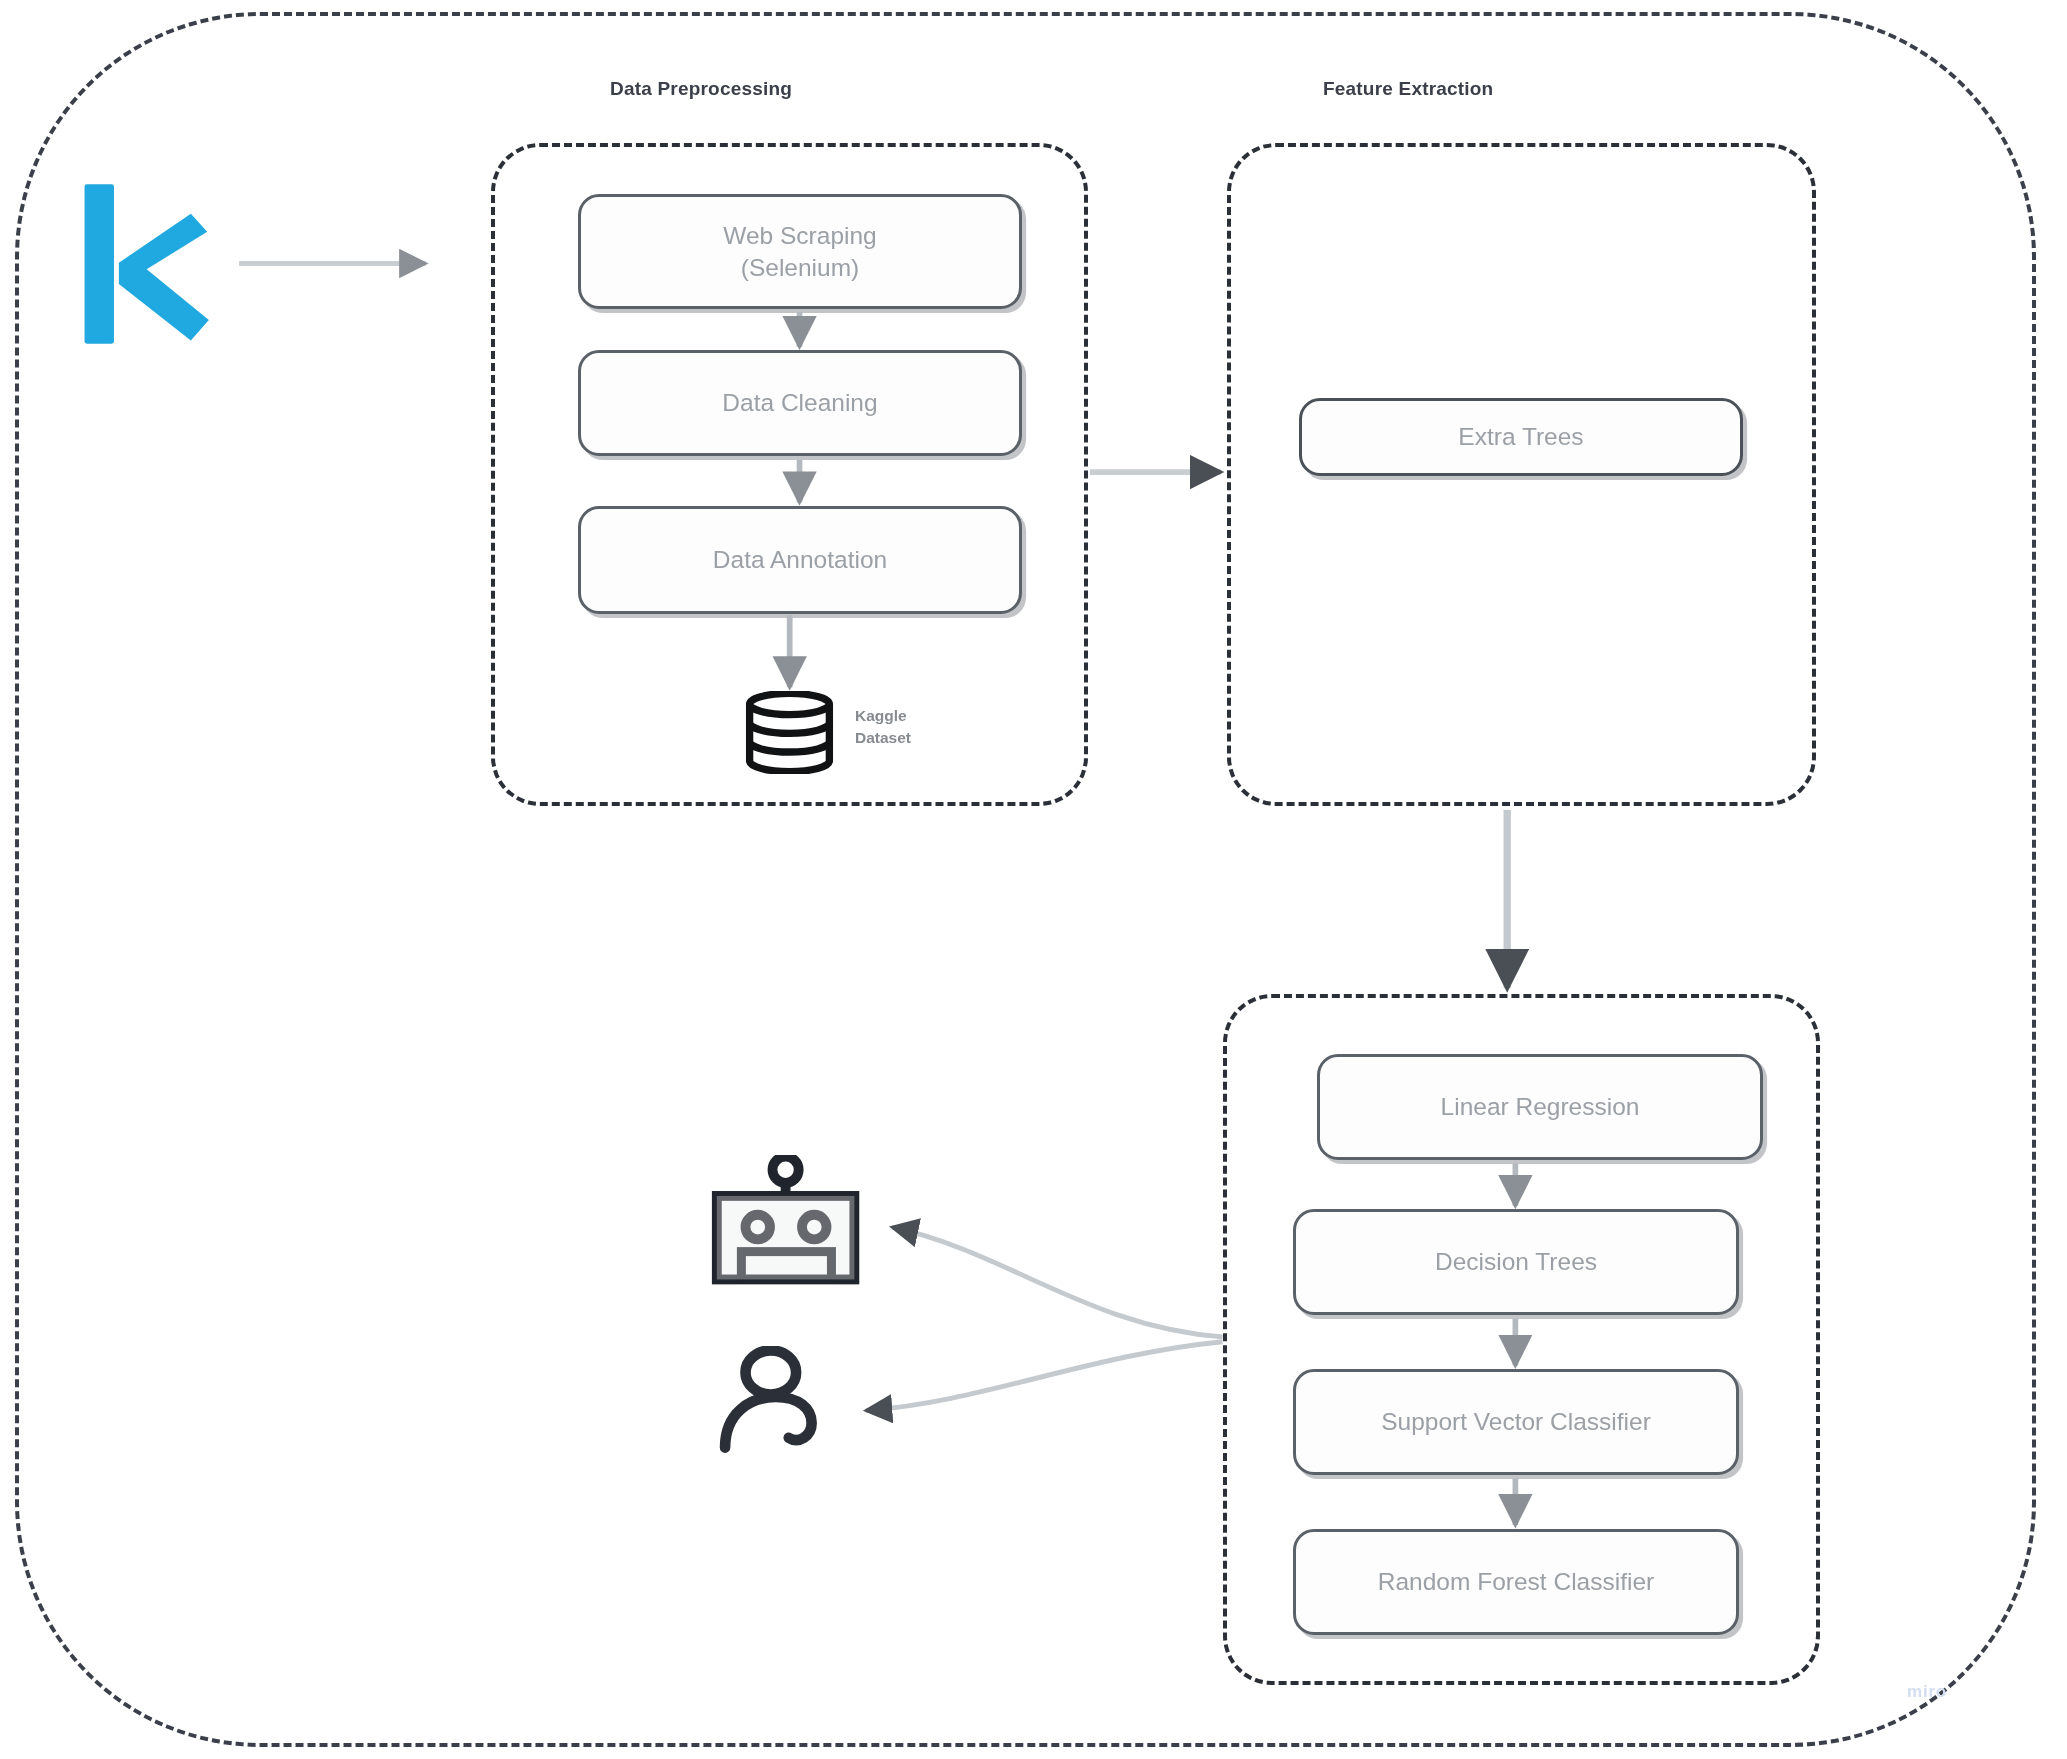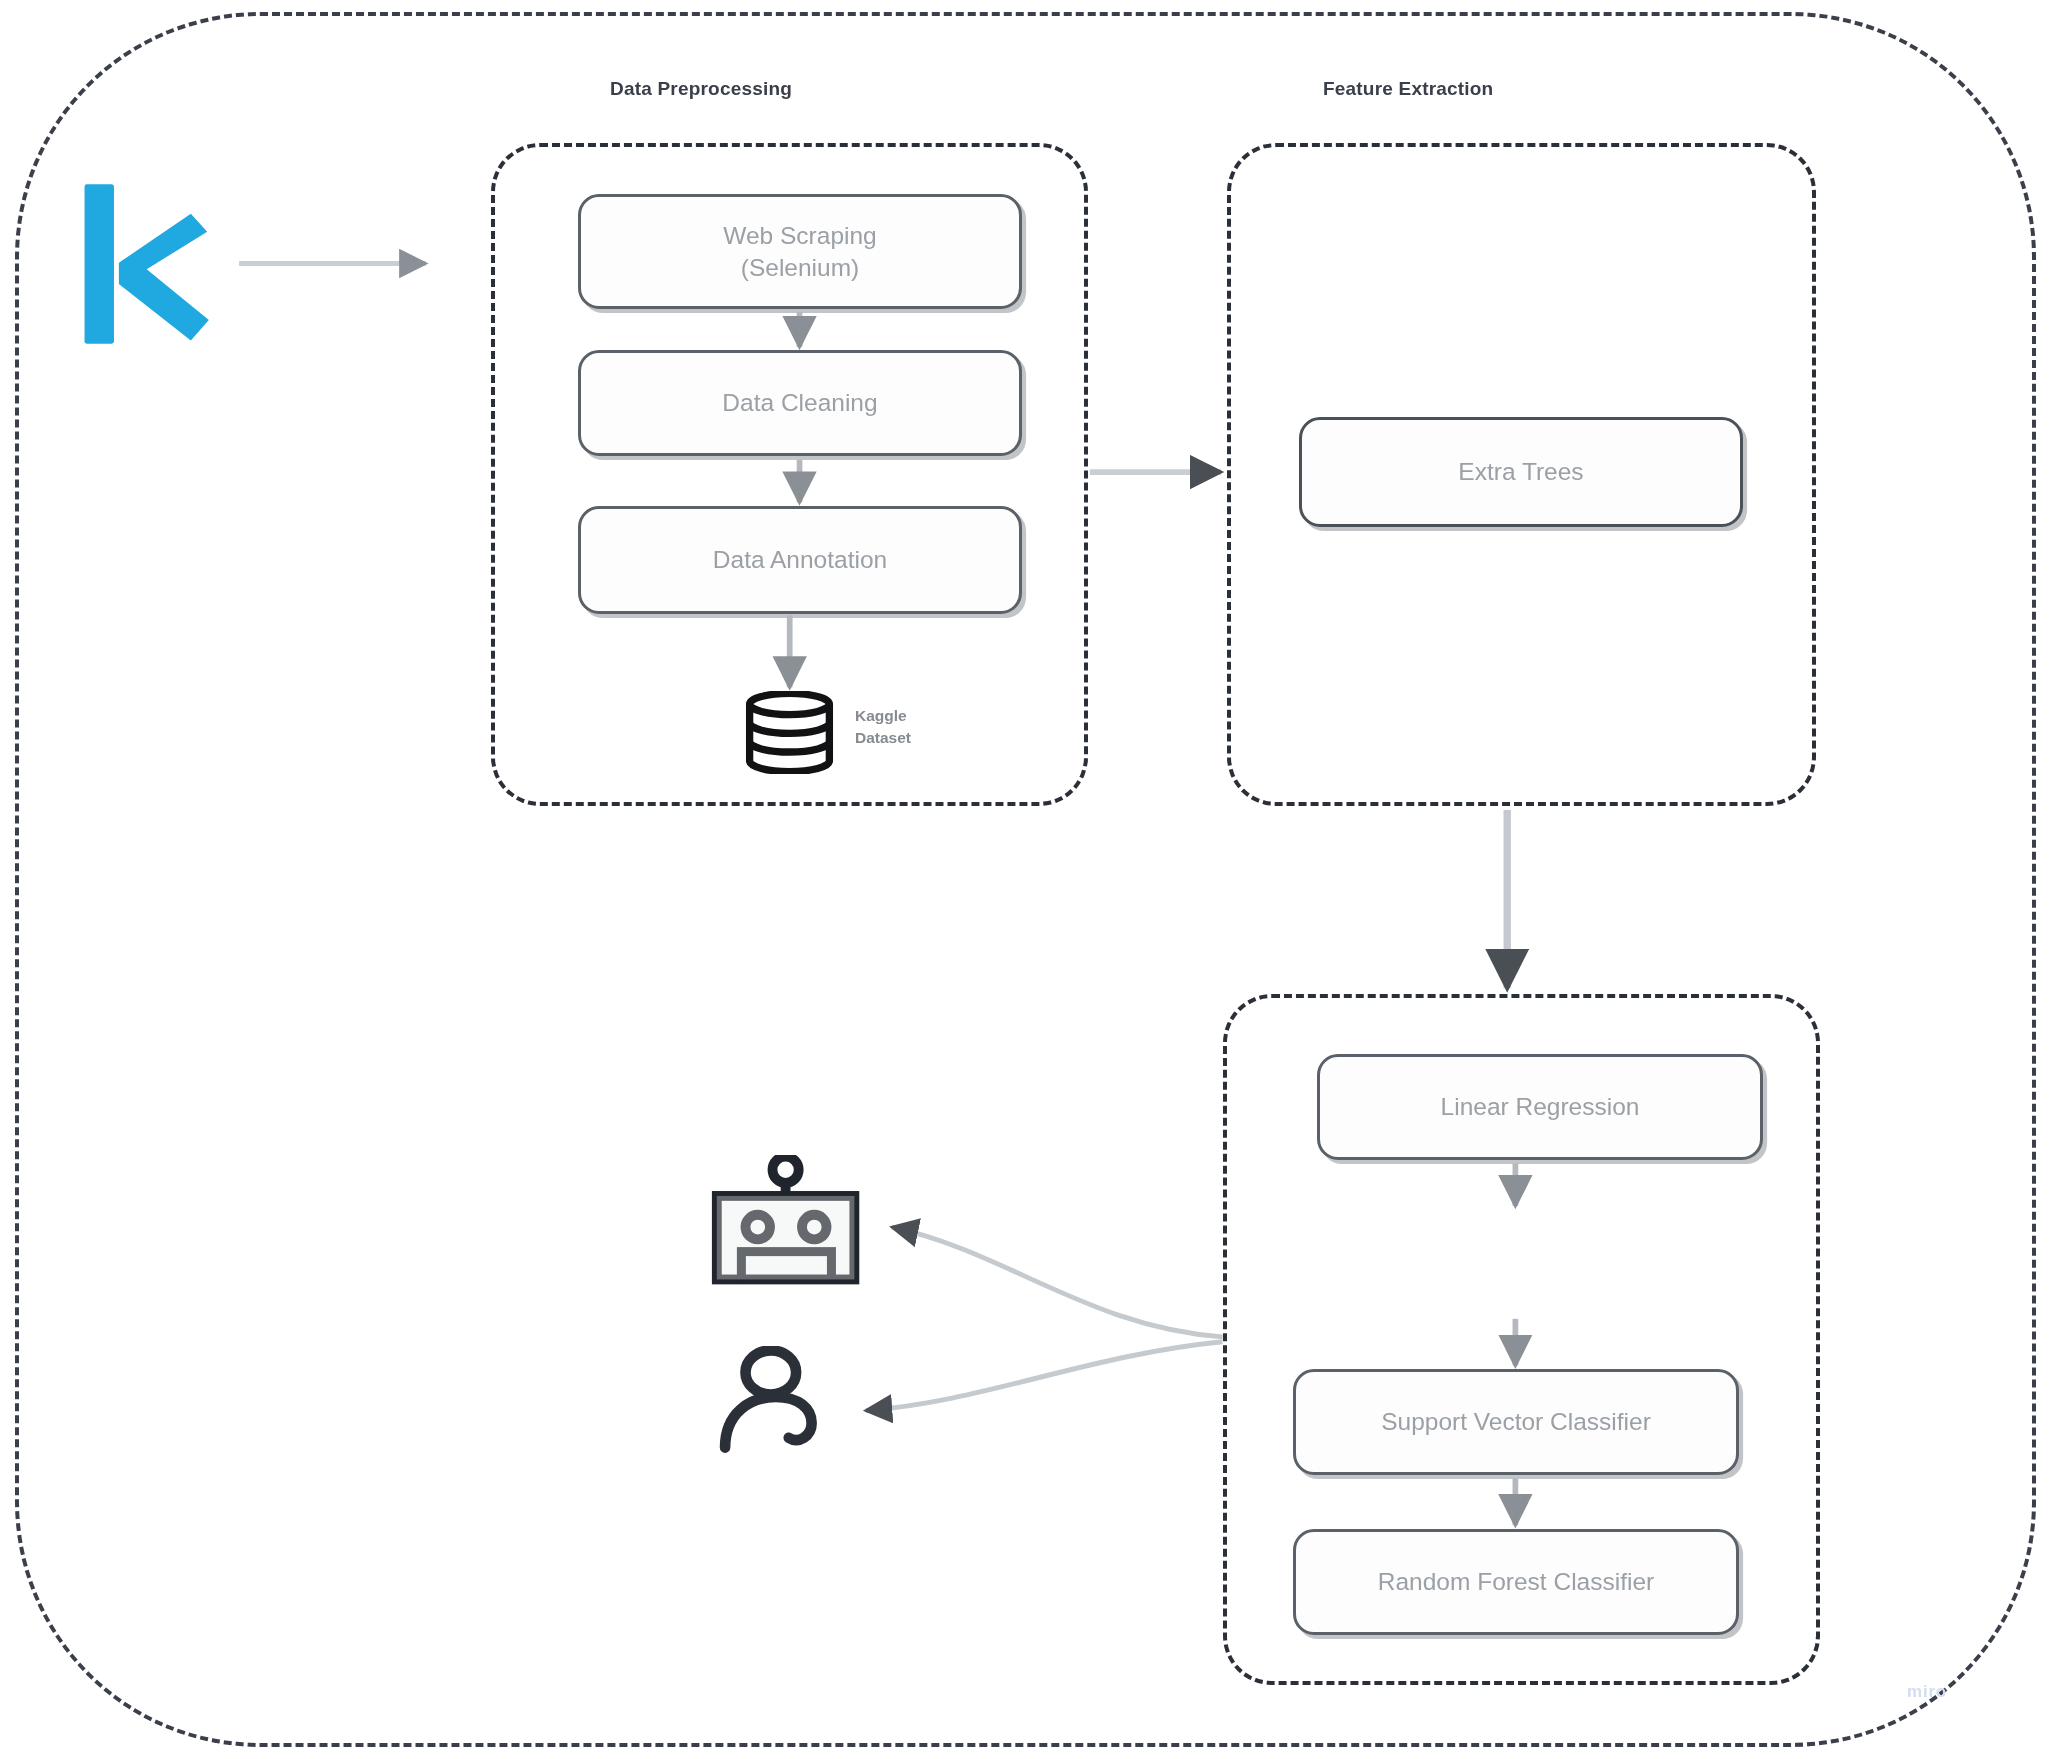--- a/index.html
+++ b/index.html
@@ -95,21 +95,21 @@
   .node.dark-border {
     border-color: #4b5158;
   }
 
   
   .n-webscraping { left: 578px; top: 194px;  width: 444px; height: 115px; }
   .n-cleaning    { left: 578px; top: 350px;  width: 444px; height: 106px; }
   .n-annotation  { left: 578px; top: 506px;  width: 444px; height: 108px; }
 
   
-  .n-extratrees  { left: 1299px; top: 417px; width: 444px; height: 110px; }
+  .n-extratrees  { left: 1299px; top: 398px; width: 444px; height: 78px; }
 
   
   .n-linreg      { left: 1293px; top: 1054px; width: 446px; height: 106px; margin-left: 24px; }
   .n-dtree       { left: 1293px; top: 1209px; width: 446px; height: 106px; }
   .n-svc         { left: 1293px; top: 1369px; width: 446px; height: 106px; }
   .n-rfc         { left: 1293px; top: 1529px; width: 446px; height: 106px; }
 
   
   #overlay {
     position: absolute;
@@ -253,20 +253,23 @@
       <g stroke="#2b2f38" fill="none" stroke-width="13" stroke-linecap="round">
         <ellipse cx="72" cy="32" rx="31" ry="27"></ellipse>
         <path d="M16 124 C16 82 46 62 78 62 C106 62 122 76 122 94 C122 110 106 120 94 112"></path>
       </g>
     </svg>
   </div>
 
   <div class="node n-linreg">
     <div>Linear Regression</div>
   </div>
+  <div class="node n-dtree">
+    <div>Decision Trees</div>
+  </div>
   <div class="node n-svc">
     <div>Support Vector Classifier</div>
   </div>
   <div class="node n-rfc">
     <div>Random Forest Classifier</div>
   </div>
 
   <svg id="overlay" viewBox="0 0 2526 2150" xmlns="http://www.w3.org/2000/svg">
     <defs>
       <marker id="ah" markerWidth="7" markerHeight="7" refX="5.4" refY="3" orient="auto">

